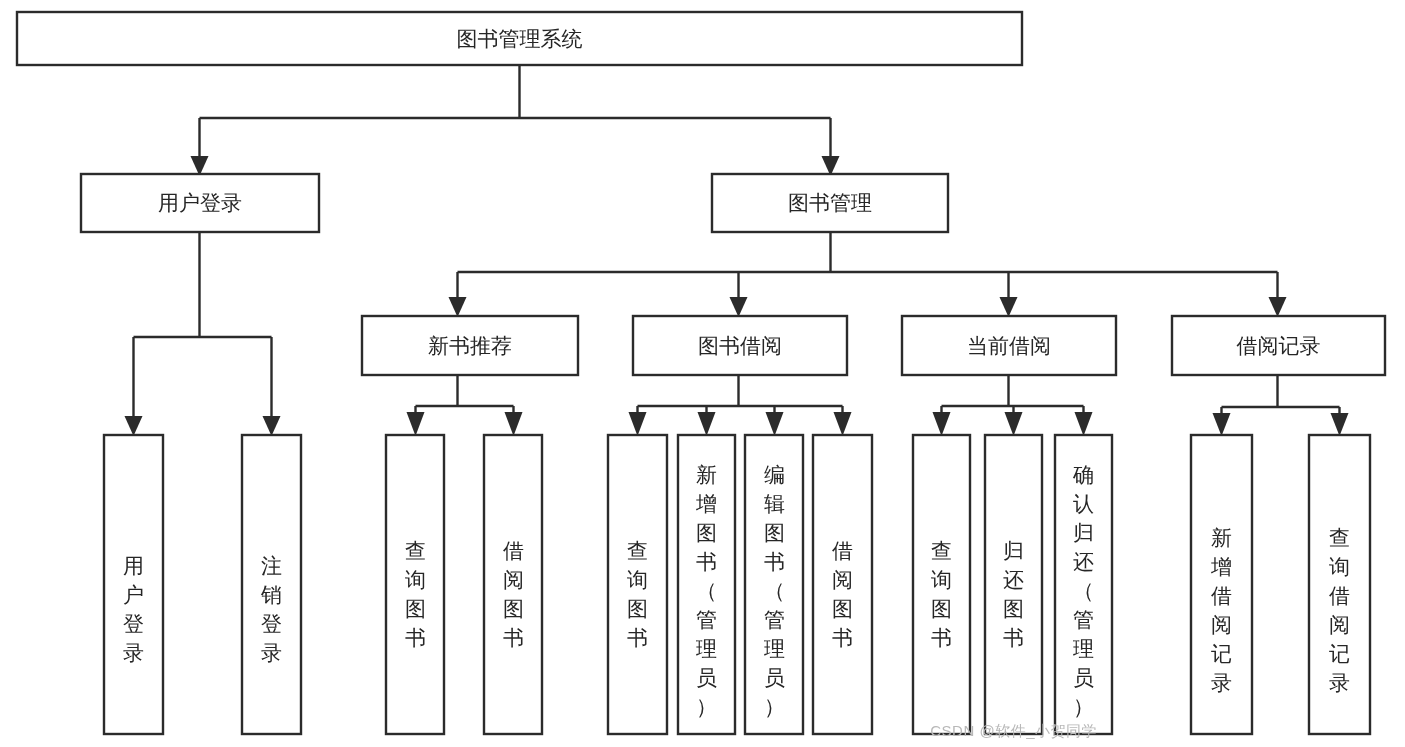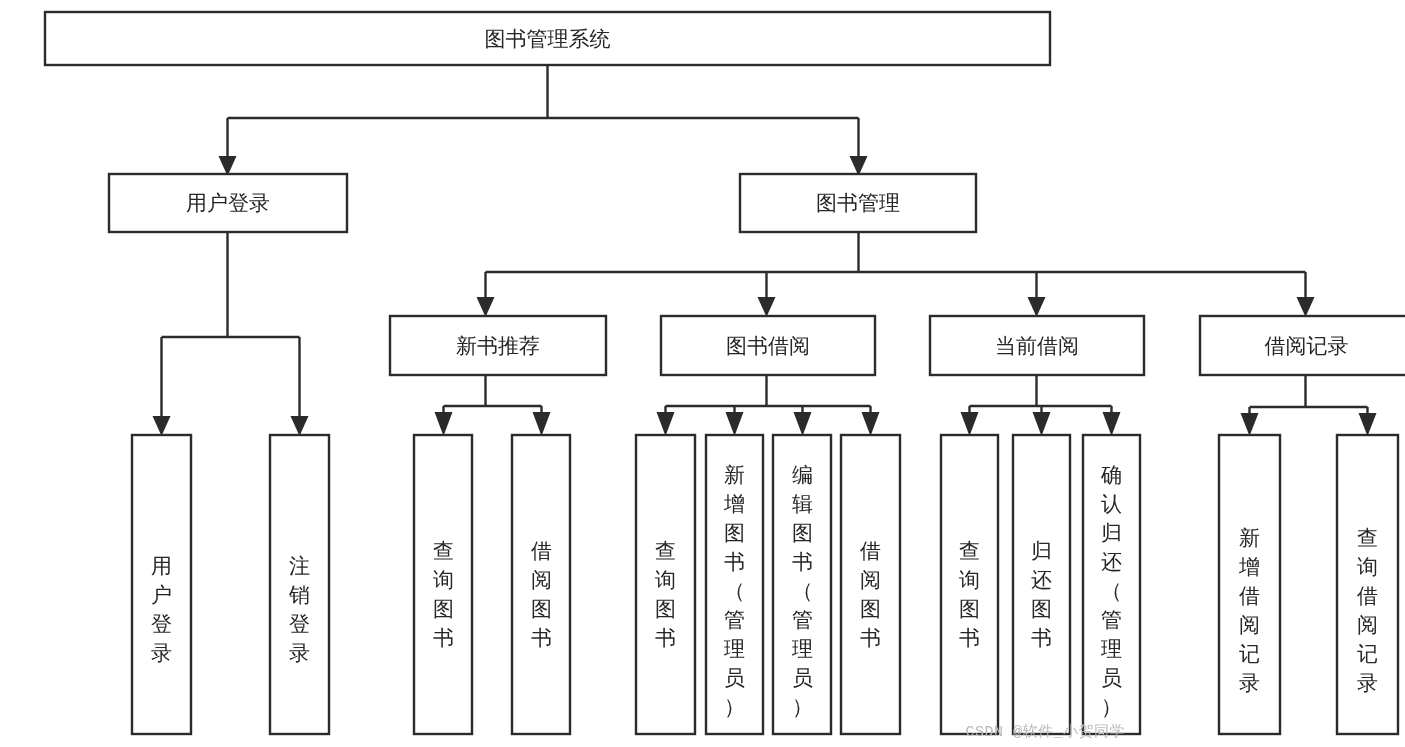--- a/index.html
+++ b/index.html
@@ -12,21 +12,20 @@
     width: 1405px;
     height: 747px;
     overflow: hidden;
     font-family: "DejaVu Sans", "Liberation Sans", sans-serif;
   }
   #diagram-root {
     position: relative;
     width: 1111px;
     height: 747px;
     background: #ffffff;
-    margin-left: 28px;
   }
   #diagram-svg {
     position: absolute;
     left: 0;
     top: 0;
     width: 1405px;
     height: 747px;
     display: block;
   }
   .node-box {
@@ -54,21 +53,21 @@
   .node-label-vertical {
     fill: #262626;
     font-family: "DejaVu Sans", "Liberation Sans", sans-serif;
     font-size: 21px;
     text-anchor: middle;
   }
   .watermark-text {
     position: absolute;
     right: 14px;
     bottom: 6px;
-    font-family: Liberation Mono, monospace;
+    font-family: Liberation Sans, sans-serif;
     font-size: 15px;
     color: #b8b8b8;
     white-space: nowrap;
     letter-spacing: 0.5px;
   }
 </style>
 </head>
 <body>
 
 <div id="diagram-root">

